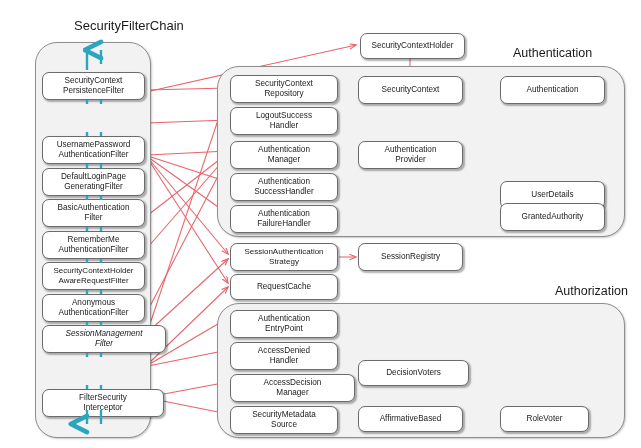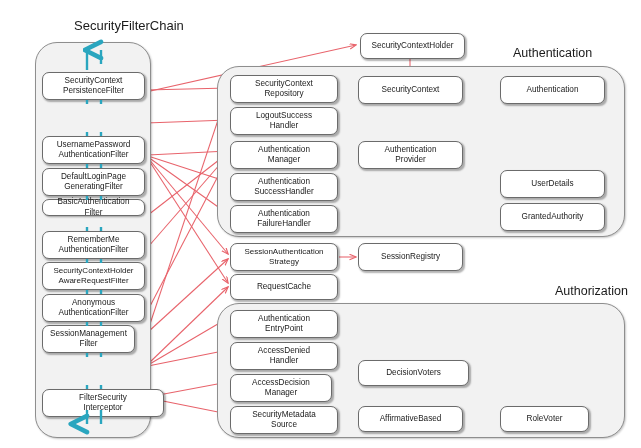--- a/index.html
+++ b/index.html
@@ -161,29 +161,29 @@
       <path d="M101,424 L101,410"></path>
     </g>
   </svg>
 
   <div class="node" style="left:42px;top:72px;width:103px;height:28px;">SecurityContext
 PersistenceFilter</div>
   <div class="node" style="left:42px;top:136px;width:103px;height:28px;">UsernamePassword
 AuthenticationFilter</div>
   <div class="node" style="left:42px;top:168px;width:103px;height:28px;">DefaultLoginPage
 GeneratingFilter</div>
-  <div class="node" style="left:42px;top:199px;width:103px;height:17px;">BasicAuthentication
+  <div class="node" style="left:42px;top:199px;width:103px;height:28px;">BasicAuthentication
 Filter</div>
   <div class="node" style="left:42px;top:231px;width:103px;height:28px;">RememberMe
 AuthenticationFilter</div>
   <div class="node sm" style="left:42px;top:262px;width:103px;height:28px;">SecurityContextHolder
 AwareRequestFilter</div>
   <div class="node" style="left:42px;top:294px;width:103px;height:28px;">Anonymous
 AuthenticationFilter</div>
-  <div class="node" style="left:42px;top:325px;width:93px;height:28px;">SessionManagement
+  <div class="node" style="left:42px;top:325px;width:124px;height:28px;font-style:italic;">SessionManagement
 Filter</div>
   <div class="node" style="left:42px;top:389px;width:122px;height:28px;">FilterSecurity
 Interceptor</div>
 
   <div class="panel" style="left:217px;top:66px;width:408px;height:171px;"></div>
   <div class="grouplabel" style="left:513px;top:46px;">Authentication</div>
 
   <div class="node" style="left:360px;top:33px;width:105px;height:26px;">SecurityContextHolder</div>
 
   <div class="node" style="left:230px;top:75px;width:108px;height:28px;">SecurityContext
@@ -195,36 +195,36 @@
   <div class="node" style="left:230px;top:173px;width:108px;height:28px;">Authentication
 SuccessHandler</div>
   <div class="node" style="left:230px;top:205px;width:108px;height:28px;">Authentication
 FailureHandler</div>
 
   <div class="node" style="left:358px;top:76px;width:105px;height:28px;">SecurityContext</div>
   <div class="node" style="left:358px;top:141px;width:105px;height:28px;">Authentication
 Provider</div>
 
   <div class="node" style="left:500px;top:76px;width:105px;height:28px;">Authentication</div>
-  <div class="node" style="left:500px;top:170px;width:105px;height:28px;">UserDetails</div>
+  <div class="node" style="left:500px;top:181px;width:105px;height:28px;">UserDetails</div>
   <div class="node" style="left:500px;top:203px;width:105px;height:28px;">GrantedAuthority</div>
 
   <div class="node sm" style="left:230px;top:243px;width:108px;height:28px;">SessionAuthentication
 Strategy</div>
   <div class="node" style="left:358px;top:243px;width:105px;height:28px;">SessionRegistry</div>
   <div class="node" style="left:230px;top:274px;width:108px;height:26px;">RequestCache</div>
 
   <div class="panel" style="left:217px;top:303px;width:408px;height:135px;"></div>
   <div class="grouplabel" style="left:513px;top:284px;margin-left:42px;">Authorization</div>
 
   <div class="node" style="left:230px;top:310px;width:108px;height:28px;">Authentication
 EntryPoint</div>
   <div class="node" style="left:230px;top:342px;width:108px;height:28px;">AccessDenied
 Handler</div>
-  <div class="node" style="left:230px;top:374px;width:102px;height:28px;">AccessDecision
+  <div class="node" style="left:230px;top:374px;width:125px;height:28px;">AccessDecision
 Manager</div>
   <div class="node" style="left:230px;top:406px;width:108px;height:28px;">SecurityMetadata
 Source</div>
 
   <div class="node" style="left:358px;top:360px;width:111px;height:26px;">DecisionVoters</div>
   <div class="node" style="left:358px;top:406px;width:105px;height:26px;">AffirmativeBased</div>
 
   <div class="node" style="left:500px;top:406px;width:89px;height:26px;">RoleVoter</div>
 
 </div>

